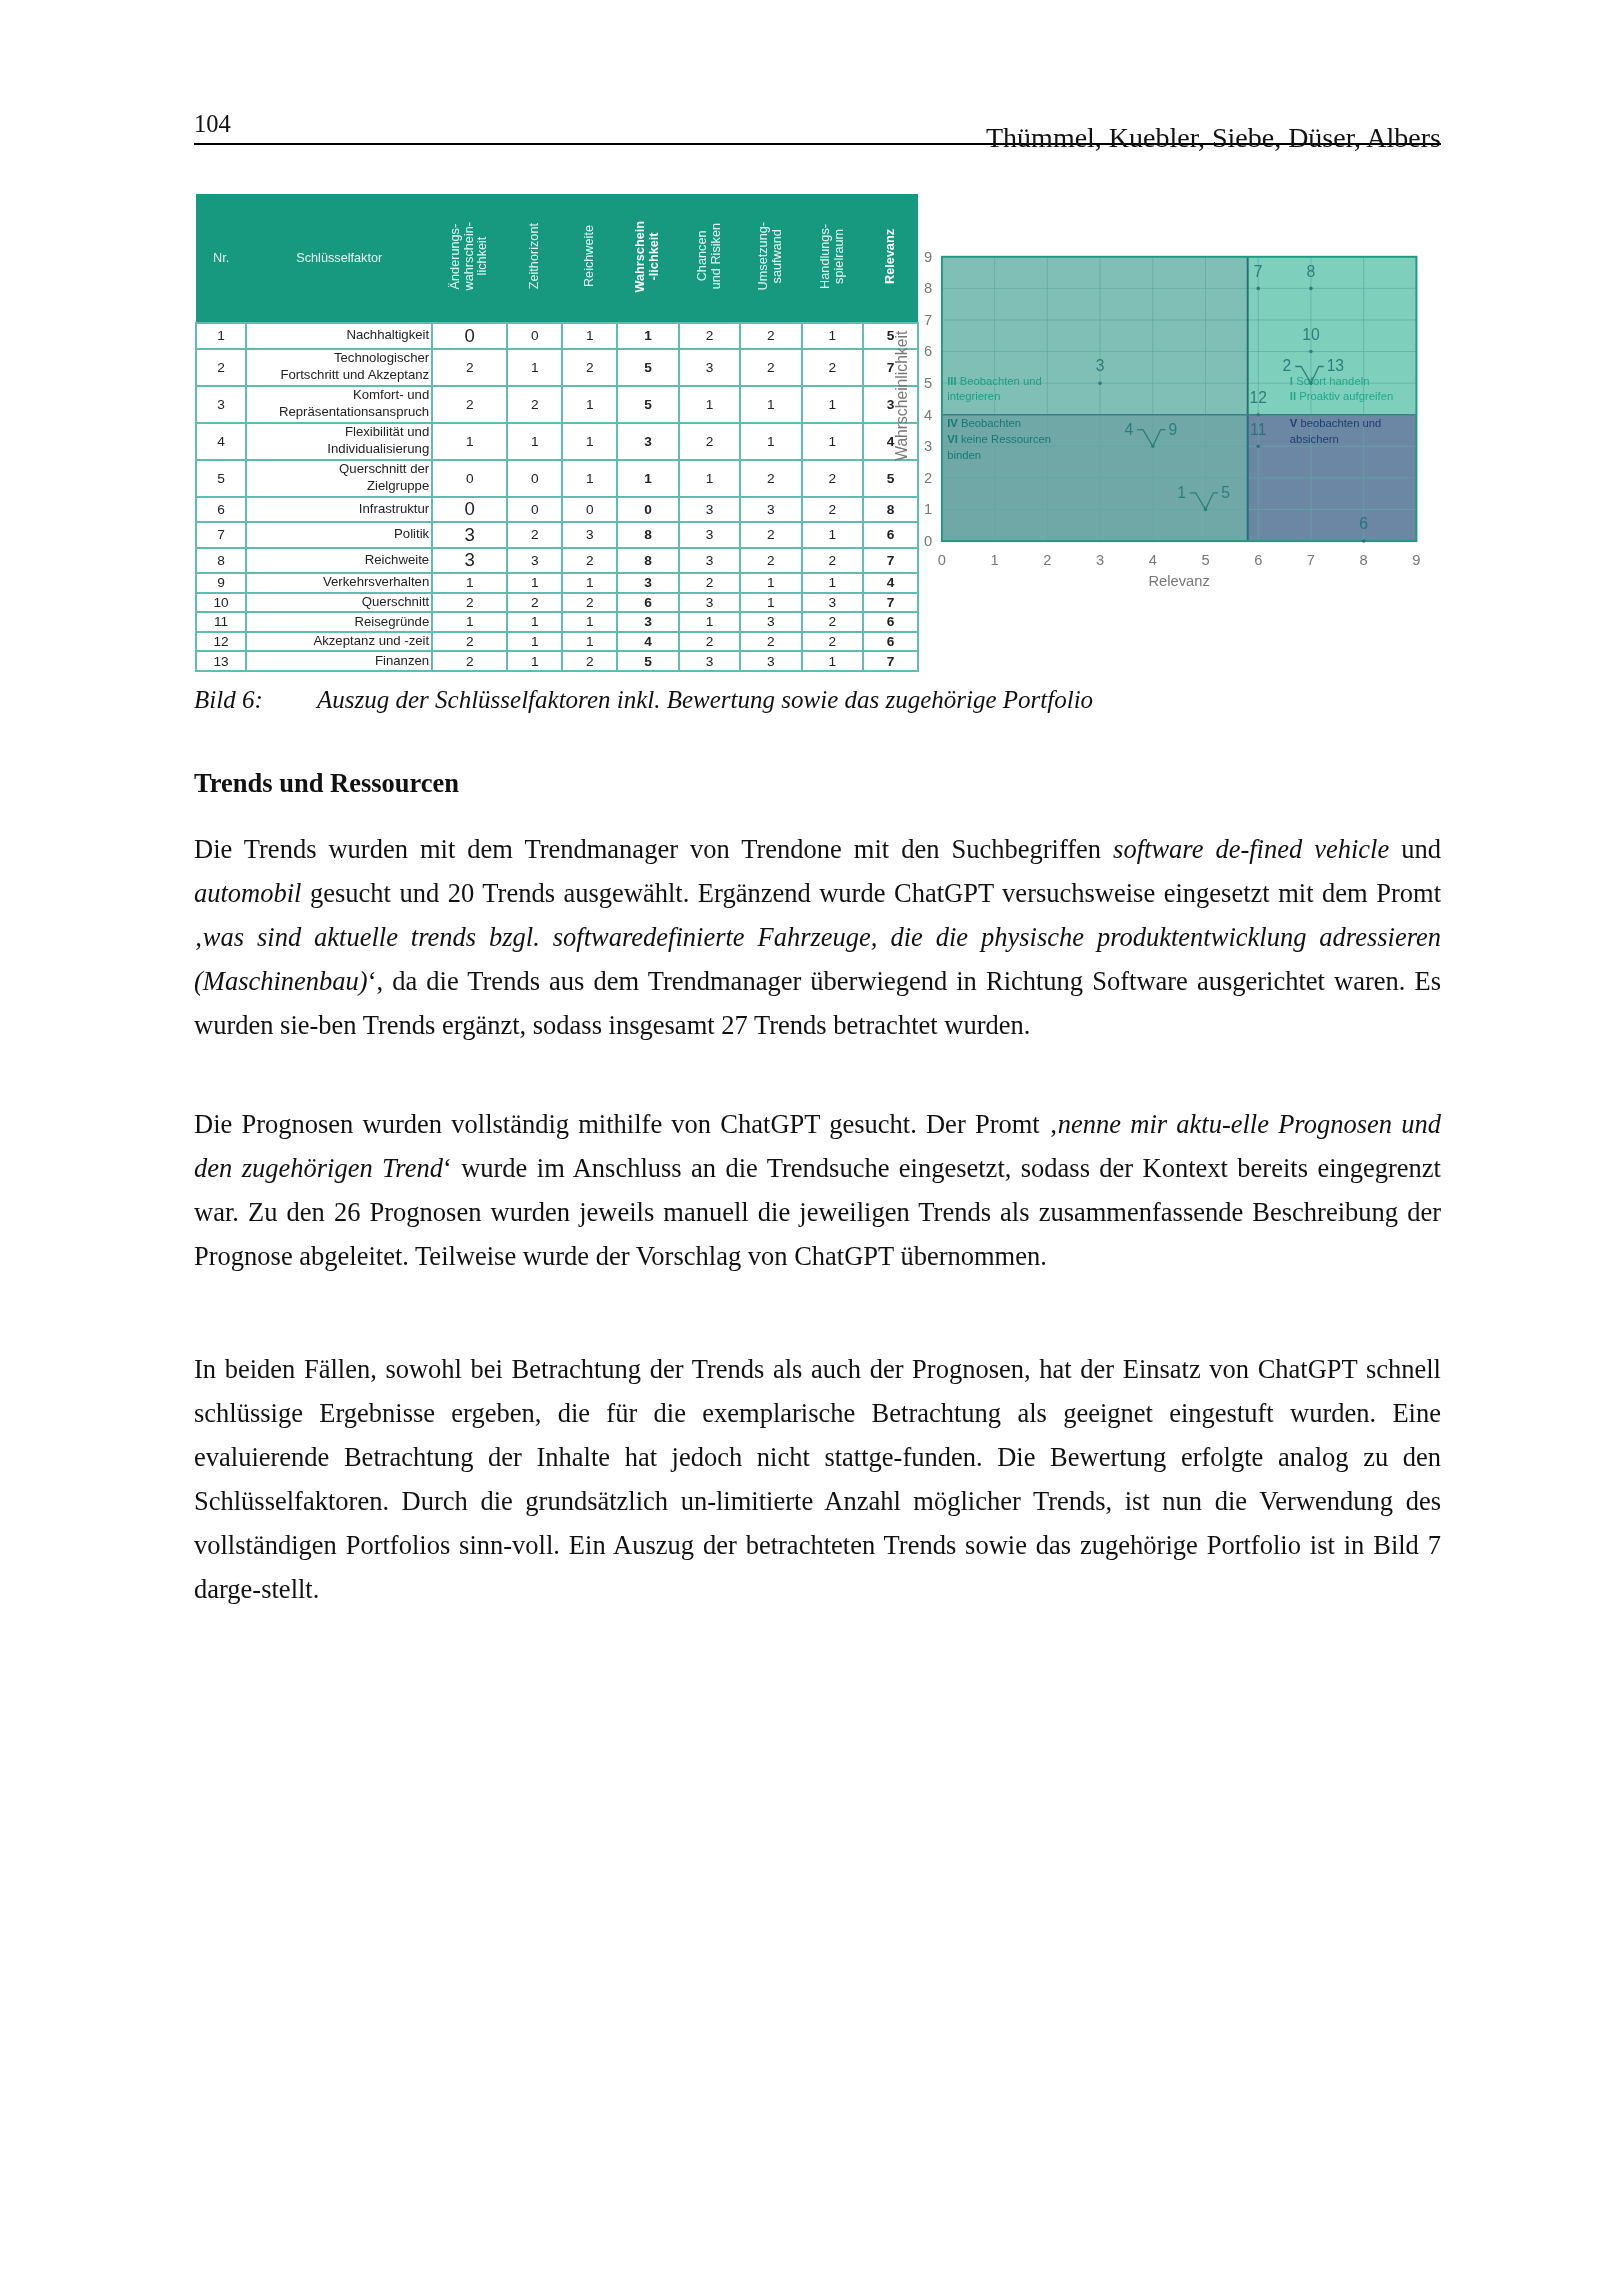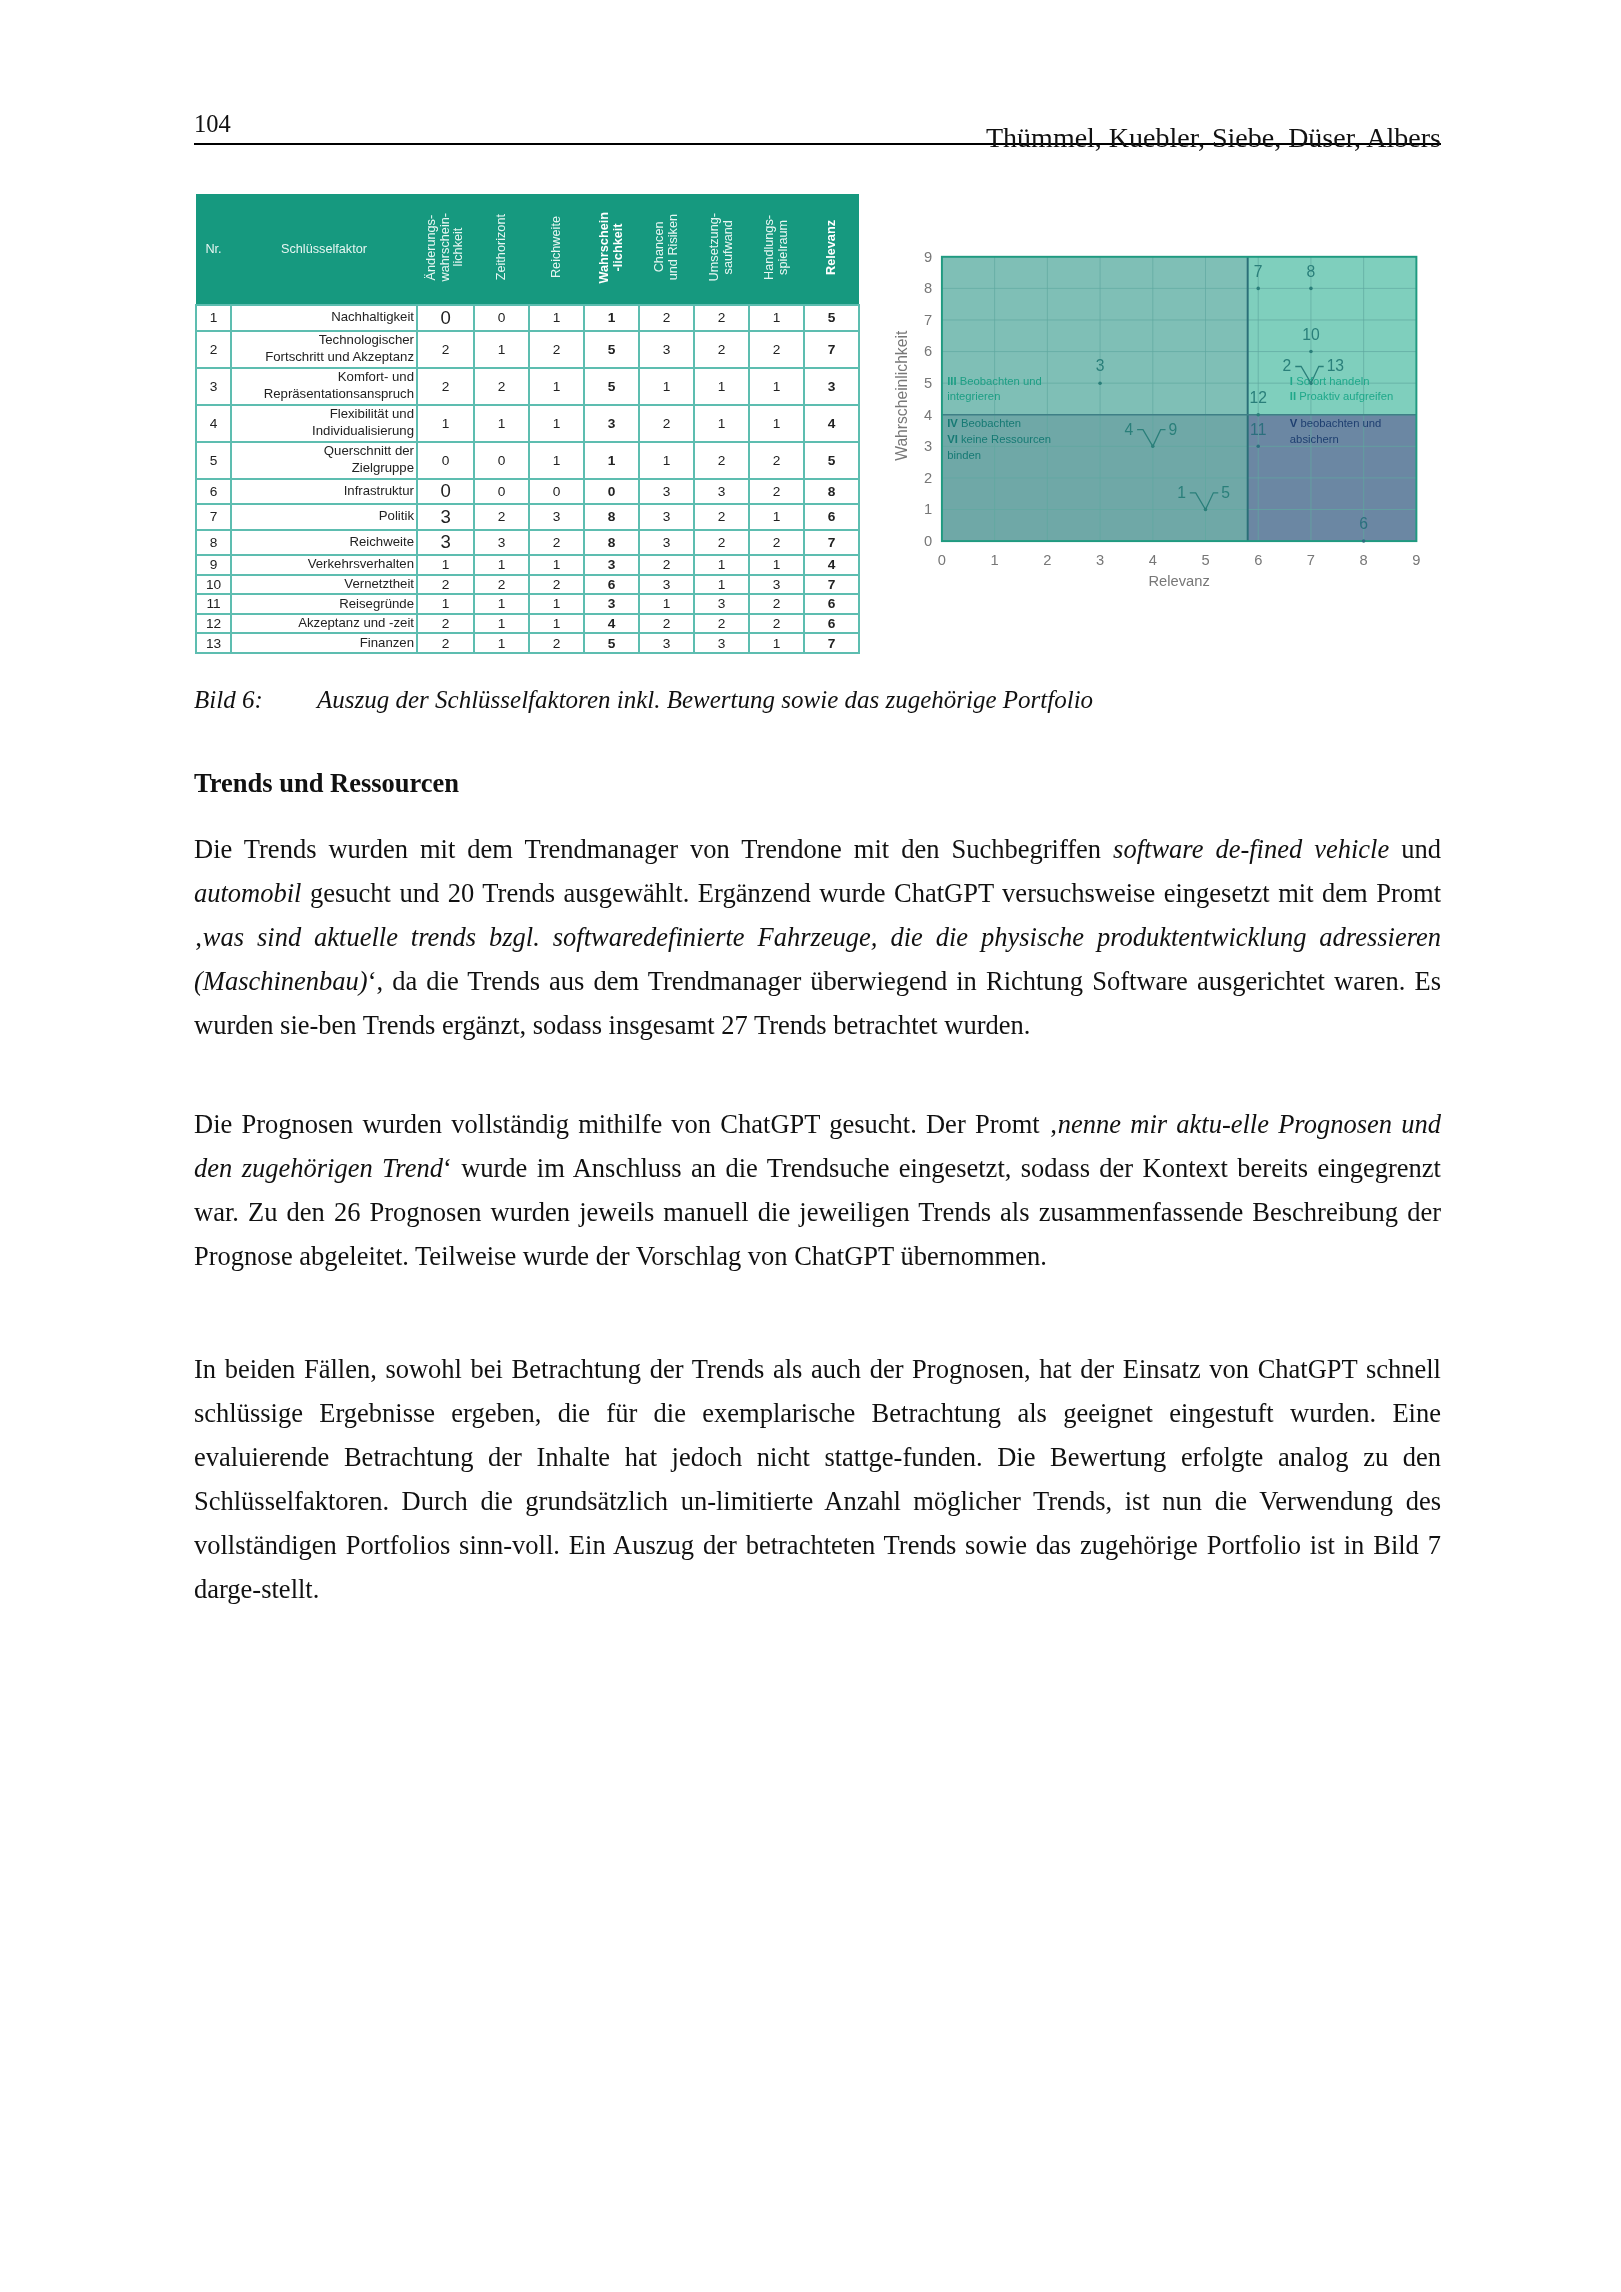--- a/index.html
+++ b/index.html
@@ -4,21 +4,21 @@
 <style>
   html, body { margin: 0; padding: 0; background: #ffffff; }
   body { width: 1621px; height: 2293px; position: relative; overflow: hidden; font-family: "Liberation Serif", serif; color: #111; }
 
   .header { position: absolute; left: 194px; top: 110px; width: 1247px; height: 33px; border-bottom: 2px solid #000; text-align: right; }
   .header .pnum { position: absolute; left: 0; top: 0; font-size: 24.5px; }
   .header .authors { position: absolute; right: 0; top: 12px; font-size: 28px; }
 
   
   .ktable { position: absolute; left: 195px; top: 194px; border-collapse: collapse; font-family: "Liberation Sans", sans-serif; font-size: 13.7px; table-layout: fixed; }
-  .ktable th { background: #16997f; color: #e6f6f2; font-weight: normal; border: 0; height: 94px; padding: 8px; vertical-align: middle; }
+  .ktable th { background: #16997f; color: #e6f6f2; font-weight: normal; border: 0; height: 94px; padding: 17px; vertical-align: middle; }
   .ktable th.nr, .ktable th.name { font-size: 12.7px; }
   .ktable th .rot { display: inline-block; writing-mode: vertical-rl; transform: rotate(180deg); font-size: 12.7px; line-height: 13.7px; text-align: center; white-space: pre-line; }
   .ktable th .rot.b { font-weight: bold; color: #ffffff; }
   .ktable td { border: 2px solid #5dbdb0; padding: 0 2px; text-align: center; color: #222; font-size: 13.7px; }
   .ktable td.name { text-align: right; font-size: 13.2px; line-height: 16.7px; white-space: pre-line; }
   .ktable td.b { font-weight: bold; }
   .ktable td.big { font-size: 18.6px; }
   .ktable tr.r2 td { height: 35px; }
   .ktable tr.r1 td { height: 17.6px; }
   .ktable tr.rm td { height: 23.5px; }
@@ -183,21 +183,21 @@
         <td class="">1</td>
         <td class="">1</td>
         <td class="b">3</td>
         <td class="">2</td>
         <td class="">1</td>
         <td class="">1</td>
         <td class="b">4</td>
       </tr>
       <tr class="r1">
         <td>10</td>
-        <td class="name">Vernetztheit</td>
+        <td class="name">Querschnitt</td>
         <td class="">2</td>
         <td class="">2</td>
         <td class="">2</td>
         <td class="b">6</td>
         <td class="">3</td>
         <td class="">1</td>
         <td class="">3</td>
         <td class="b">7</td>
       </tr>
       <tr class="r1">

